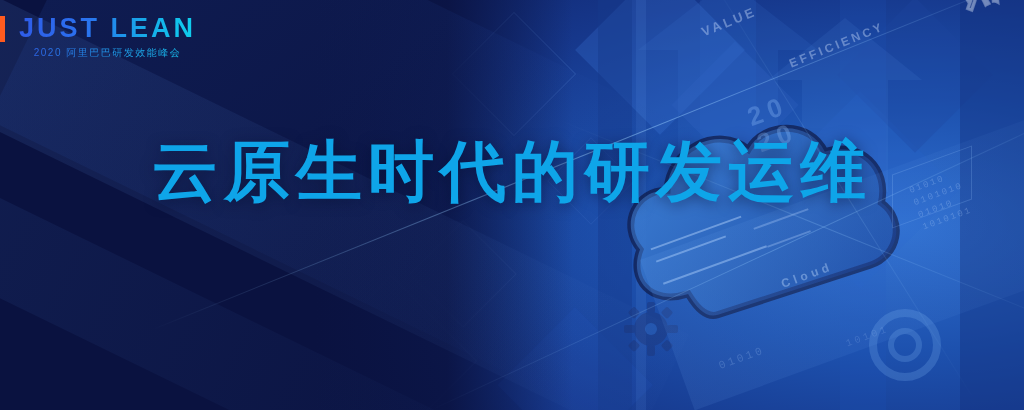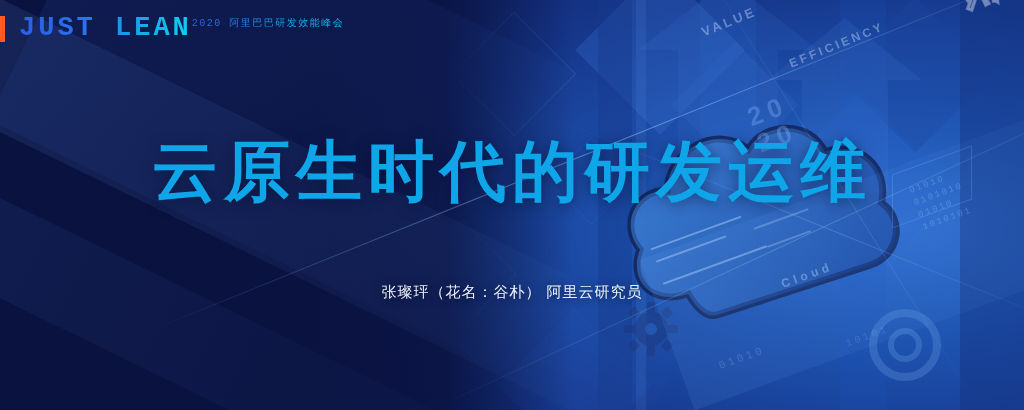--- a/index.html
+++ b/index.html
@@ -116,32 +116,32 @@
   .dataline{position:absolute;height:2px;background:rgba(185,215,255,0.45);transform:rotate(-20deg);}
   .dl1{left:648px;top:232px;width:96px;}
   .dl2{left:654px;top:248px;width:74px;}
   .dl3{left:660px;top:264px;width:110px;}
   .dl4{left:752px;top:218px;width:58px;opacity:.7;}
   .dl5{left:766px;top:238px;width:46px;opacity:.7;}
 
   
   .logo{position:absolute;left:0;top:14px;display:flex;align-items:flex-start;}
   .logo-bar{width:5px;height:26px;background:#ff5b1f;margin-right:14px;margin-top:2px;}
-  .logo-text{display:flex;flex-direction:row;font-family:Liberation Mono, monospace;}
+  .logo-text{display:flex;flex-direction:column;}
   .logo-main{
     font-size:27px;font-weight:bold;letter-spacing:3px;line-height:29px;
     background:linear-gradient(90deg,#2f5ce8 0%,#2a72ef 38%,#17a8e8 70%,#0fd0ee 100%);
     -webkit-background-clip:text;background-clip:text;color:transparent;
     -webkit-text-fill-color:transparent;
   }
   .logo-sub{
     margin-top:3px;font-size:10px;letter-spacing:1.5px;line-height:13px;
     color:#2f8fe8;
     background:linear-gradient(90deg,#2f5ce8 0%,#1f9be9 55%,#14c4ec 100%);
-    -webkit-background-clip:text;background-clip:text;color:transparent;
+    -webkit-background-clip:text;background-clip:text;color:transparent;text-align:center;
     -webkit-text-fill-color:transparent;
   }
 
   
   .headline{
     position:absolute;left:0;right:0;top:132px;
     text-align:center;
     color:#0ea5e9;
     font-size:66px;font-weight:bold;
     letter-spacing:6px;
@@ -287,15 +287,14 @@
 
   <div class="logo">
     <div class="logo-bar"></div>
     <div class="logo-text">
       <div class="logo-main">JUST LEAN</div>
       <div class="logo-sub">2020 阿里巴巴研发效能峰会</div>
     </div>
   </div>
 
   <div class="headline">云原生时代的研发运维</div>
-  <div class="byline">张璨玶（花名：谷朴） 阿里云研究员</div>
 
 </div>
 
 </body></html>

